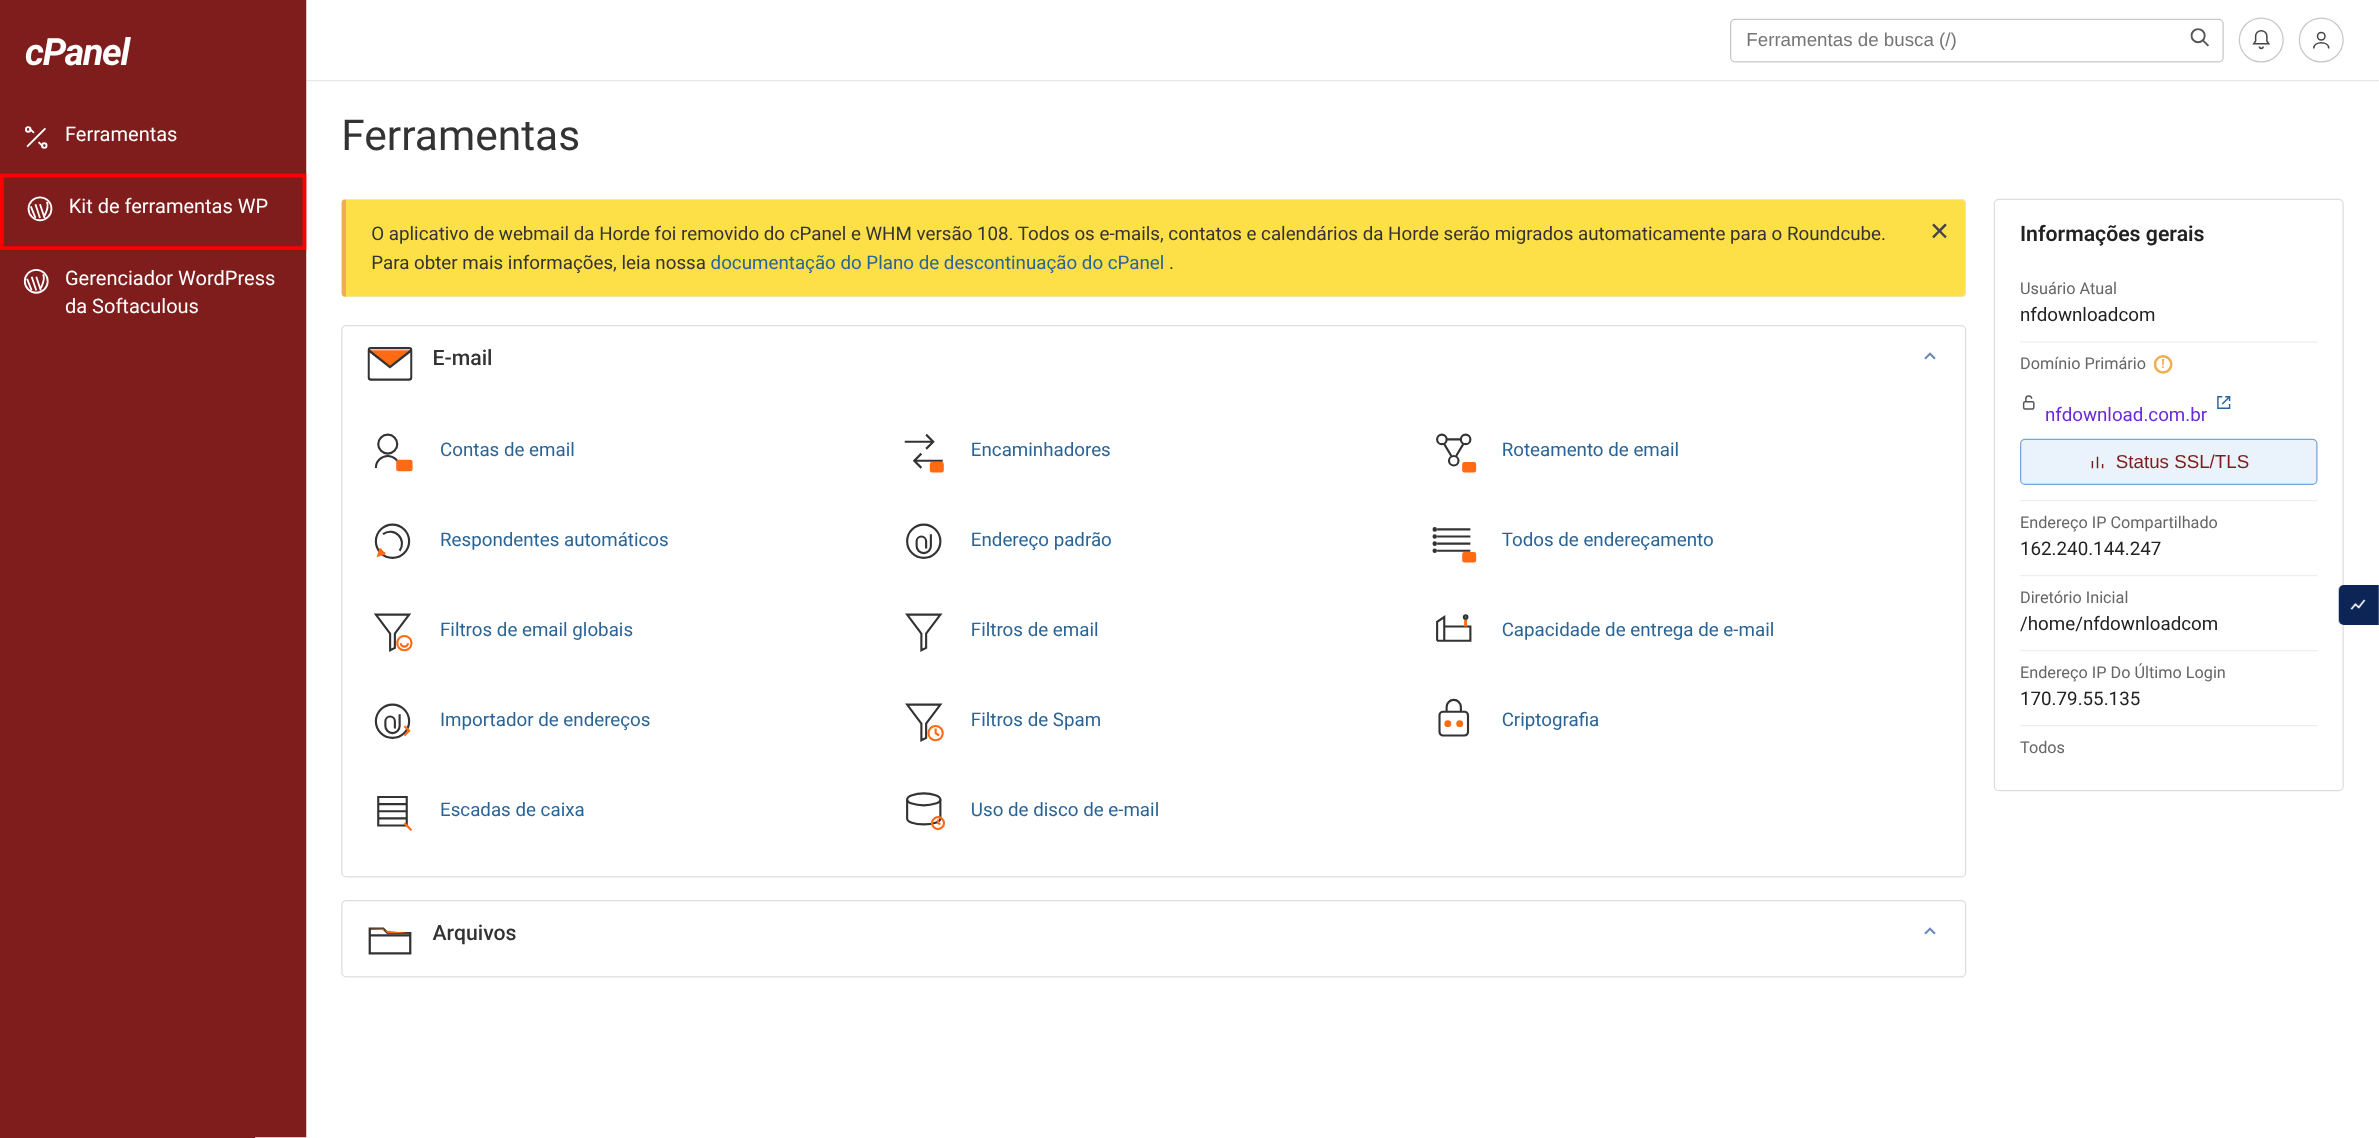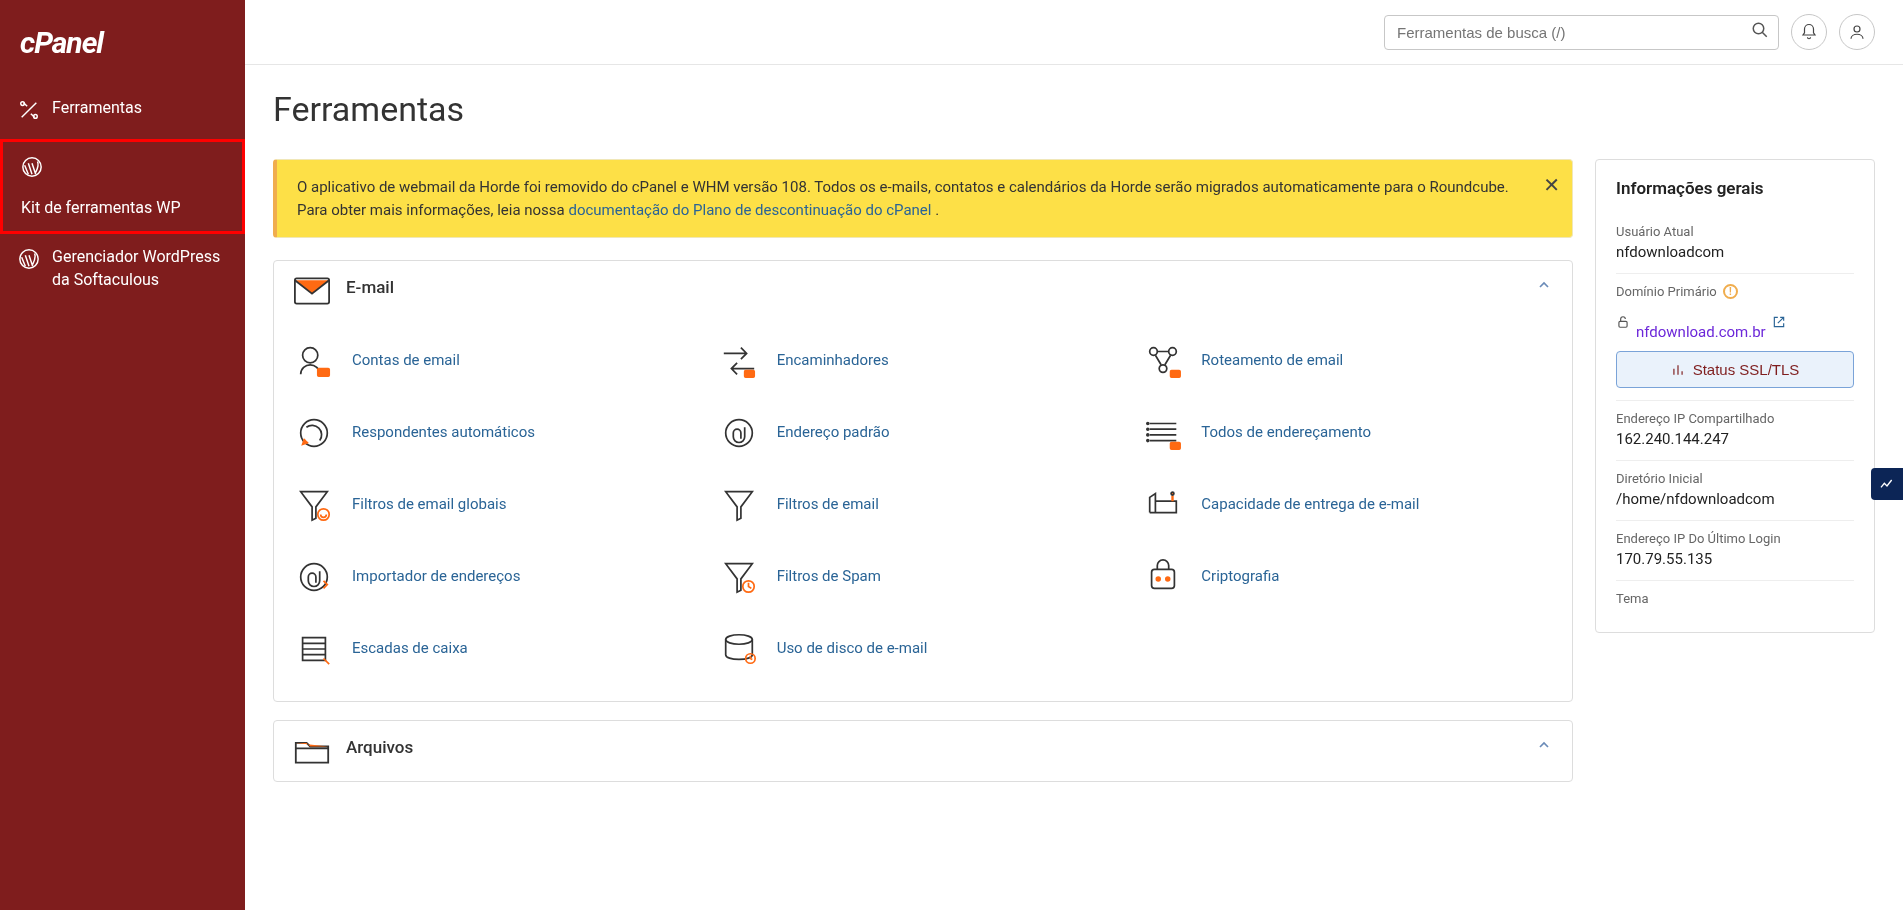--- a/index.html
+++ b/index.html
@@ -5,21 +5,21 @@
   * { box-sizing: border-box; margin: 0; padding: 0; }
   body { font-family: -apple-system, BlinkMacSystemFont, "Segoe UI", Roboto, "Helvetica Neue", Arial, sans-serif; background: #fff; color: #333; overflow-x: hidden; }
   .app { display: flex; min-height: 100vh; }
 
   
   .sidebar { width: 245px; background: #7f1d1d; color: #fff; flex-shrink: 0; padding-top: 15px; position: relative; }
   .logo { padding: 10px 20px 25px; font-size: 30px; font-weight: bold; font-style: italic; letter-spacing: -1px; }
   .logo span { font-style: normal; }
   .nav-item { display: flex; align-items: flex-start; padding: 12px 18px; font-size: 16px; cursor: pointer; gap: 12px; line-height: 1.4; }
   .nav-item .nav-icon { width: 22px; flex-shrink: 0; margin-top: 2px; }
-  .nav-item.highlighted { border: 3px solid #ff0000; flex-direction: column; }
+  .nav-item.highlighted { border: 3px solid #ff0000; }
   .nav-item .nav-text { flex: 1; }
   .nav-icon svg { width: 22px; height: 22px; stroke: #fff; fill: none; }
 
   
   .main { flex: 1; background: #fff; display: flex; flex-direction: column; min-width: 0; }
   .topbar { display: flex; justify-content: flex-end; align-items: center; padding: 14px 28px; gap: 12px; border-bottom: 1px solid #e6e6e6; }
   .search-wrap { position: relative; width: 395px; }
   .search-input { width: 100%; padding: 8px 36px 8px 12px; border: 1px solid #c7c7c7; border-radius: 4px; font-size: 15px; }
   .search-icon { position: absolute; right: 10px; top: 50%; transform: translateY(-50%); color: #555; }
   .icon-btn { width: 36px; height: 36px; border: 1px solid #c7c7c7; border-radius: 50%; background: #fff; display: flex; align-items: center; justify-content: center; cursor: pointer; color: #444; }
@@ -361,21 +361,21 @@
             <div class="info-label">Diretório Inicial</div>
             <div class="info-value">/home/nfdownloadcom</div>
           </div>
 
           <div class="info-row">
             <div class="info-label">Endereço IP Do Último Login</div>
             <div class="info-value">170.79.55.135</div>
           </div>
 
           <div class="info-row">
-            <div class="info-label">Tema</div>
+            <div class="info-label">Todos</div>
           </div>
         </div>
       </aside>
     </div>
   </main>
 </div>
 
 <div class="float-btn">
   <svg viewBox="0 0 24 24">
       <path d="M3 17l5-6 4 4 7-9"></path>

